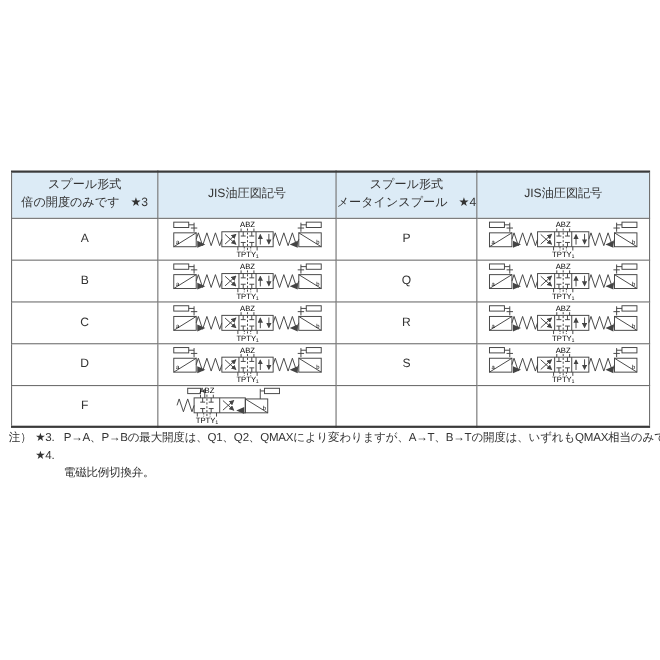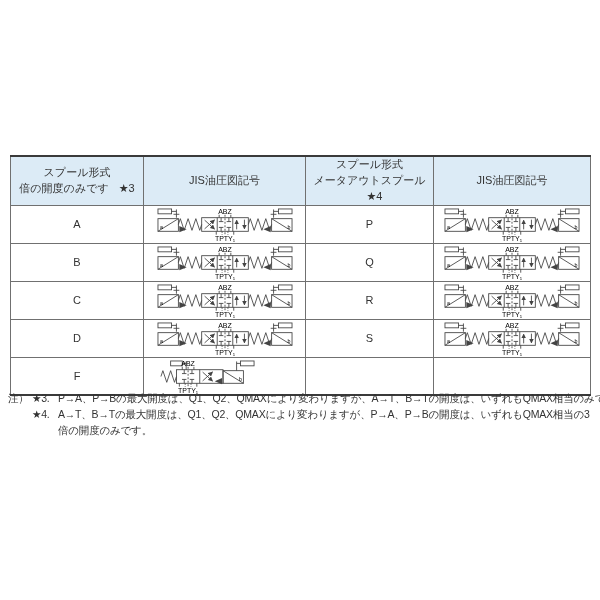--- a/index.html
+++ b/index.html
@@ -178,21 +178,21 @@
       </colgroup>
       <thead>
         <tr>
           <th>
             <span>スプール形式</span><br>
             <span>倍の開度のみです</span><span class="hdr-star">★3</span>
           </th>
           <th>JIS油圧図記号</th>
           <th>
             <span>スプール形式</span><br>
-            <span>メータアウトスプール</span><span class="hdr-star">★4</span>
+            <span>メータインスプール</span><span class="hdr-star">★4</span>
           </th>
           <th>JIS油圧図記号</th>
         </tr>
       </thead>
       <tbody>
         <tr>
           <td>A</td>
           <td class="sym-cell"><svg class="valve" width="136" height="35" viewBox="0 0 140 36">
                 <use href="#valve3" xlink:href="#valve3"></use>
               </svg></td>
@@ -246,19 +246,19 @@
   <div class="notes">
     <div class="note-row">
       <span class="note-prefix">注）</span>
       <span class="note-marker">★3.</span>
       <span class="note-text">P→A、P→Bの最大開度は、Q1、Q2、QMAXにより変わりますが、A→T、B→Tの開度は、いずれもQMAX相当のみです。</span>
     </div>
     <div class="note-row">
       <span class="note-prefix"></span>
       <span class="note-marker">★4.</span>
       <span class="note-text wrap">
-        <span>A→T、B→Tの最大開度は、Q1、Q2、QMAXにより変わりますが、P→A、P→Bの開度は、いずれもQMAX相当の3</span><br>
-        <span>倍の開度のみです。</span>
+        <br>
+        <span>電磁比例切換弁。</span>
       </span>
     </div>
   </div>
 
 </div>
 
 </body></html>

